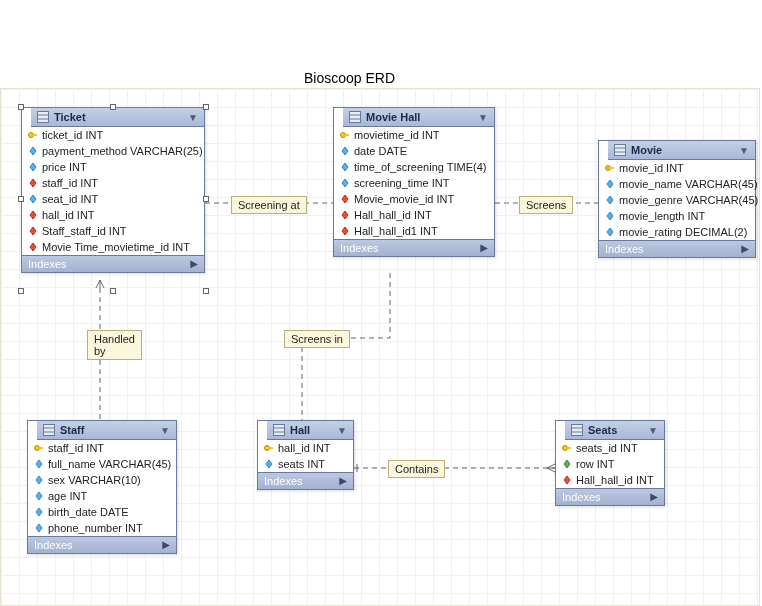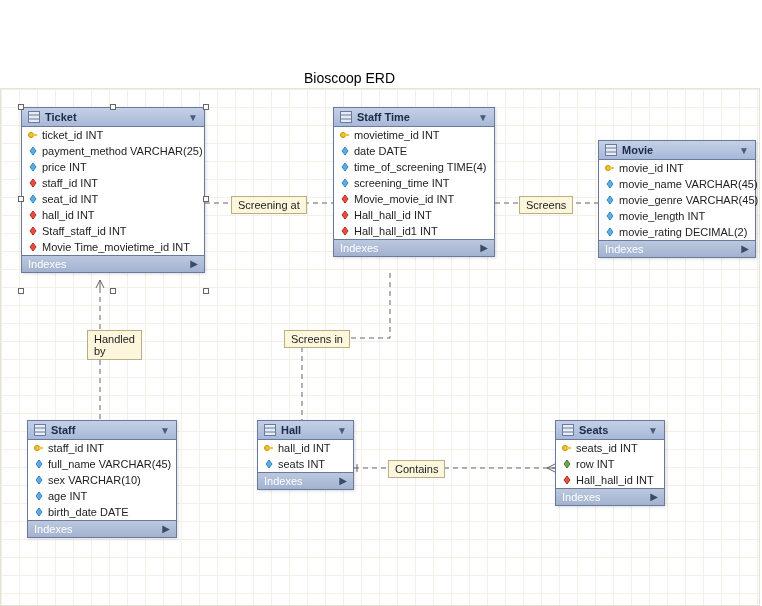--- a/index.html
+++ b/index.html
@@ -36,20 +36,21 @@
   }
   .entity-header {
     background: linear-gradient(#c4d0e6, #a8b8d8);
     border-bottom: 1px solid #6a7a9a;
     padding: 3px 6px;
     display: flex;
     align-items: center;
     gap: 5px;
     font-weight: bold;
     color: #1a2a4a;
+    margin-left: 9px;
   }
   .entity-header .tbl-icon {
     width: 12px; height: 12px;
     display: inline-flex; align-items:center; justify-content:center;
   }
   .entity-header .chev {
     margin-left: auto;
     color: #4a5a7a;
     font-size: 10px;
   }
@@ -200,21 +201,21 @@
 
 <div class="entity" style="left:333px; top:107px; width:162px;">
   <div class="entity-header">
     <span class="tbl-icon">
         <svg width="12" height="12">
           <rect x="0.5" y="0.5" width="11" height="11" fill="#e6ecf6" stroke="#6a7a9a"></rect>
           <line x1="0" y1="4" x2="12" y2="4" stroke="#6a7a9a"></line>
           <line x1="0" y1="8" x2="12" y2="8" stroke="#6a7a9a"></line>
         </svg>
       </span>
-    <span>Staff Time</span>
+    <span>Movie Hall</span>
     <span class="chev">▼</span>
   </div>
   <div class="entity-body" id="movietime-body">
       <div class="attr">
         <span class="aicon key"><svg width="10" height="10">
             <circle cx="3" cy="5" r="2.5" fill="#f4c430" stroke="#c49000"></circle>
             <rect x="5" y="4" width="4" height="2" fill="#f4c430"></rect>
           </svg></span>
         <span>movietime_id INT</span>
       </div>
@@ -348,20 +349,26 @@
         <span class="aicon col"><svg width="10" height="10">
             <path d="M5 1 L8 5 L5 9 L2 5 Z" fill="#5dade2" stroke="#2e86c1"></path>
           </svg></span>
         <span>age INT</span>
       </div>
       <div class="attr">
         <span class="aicon col"><svg width="10" height="10">
             <path d="M5 1 L8 5 L5 9 L2 5 Z" fill="#5dade2" stroke="#2e86c1"></path>
           </svg></span>
         <span>birth_date DATE</span>
+      </div>
+      <div class="attr">
+        <span class="aicon col"><svg width="10" height="10">
+            <path d="M5 1 L8 5 L5 9 L2 5 Z" fill="#5dade2" stroke="#2e86c1"></path>
+          </svg></span>
+        <span>phone_number INT</span>
       </div>
     </div>
   <div class="indexes">
     <span>Indexes</span>
     <span class="chev">▶</span>
   </div>
 </div>
 
 <div class="entity" style="left:257px; top:420px; width:97px;">
   <div class="entity-header">

